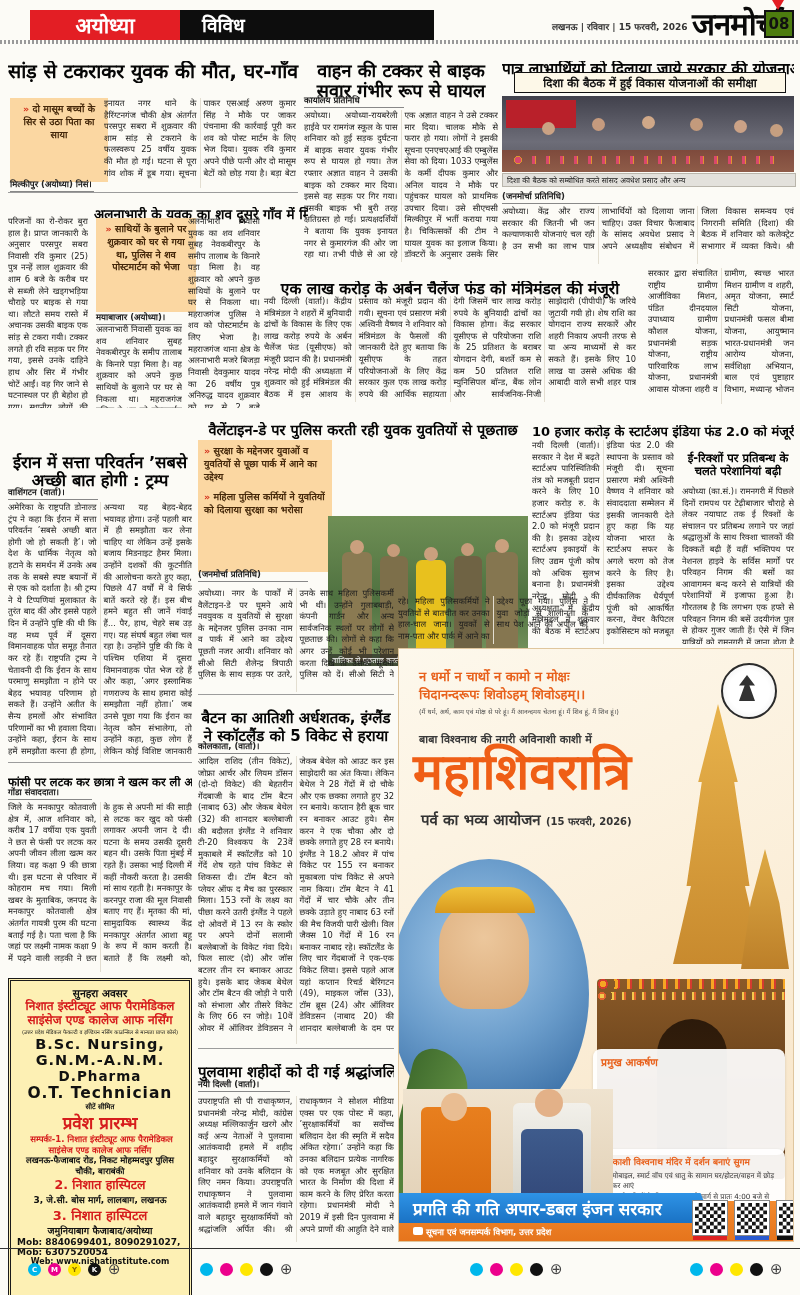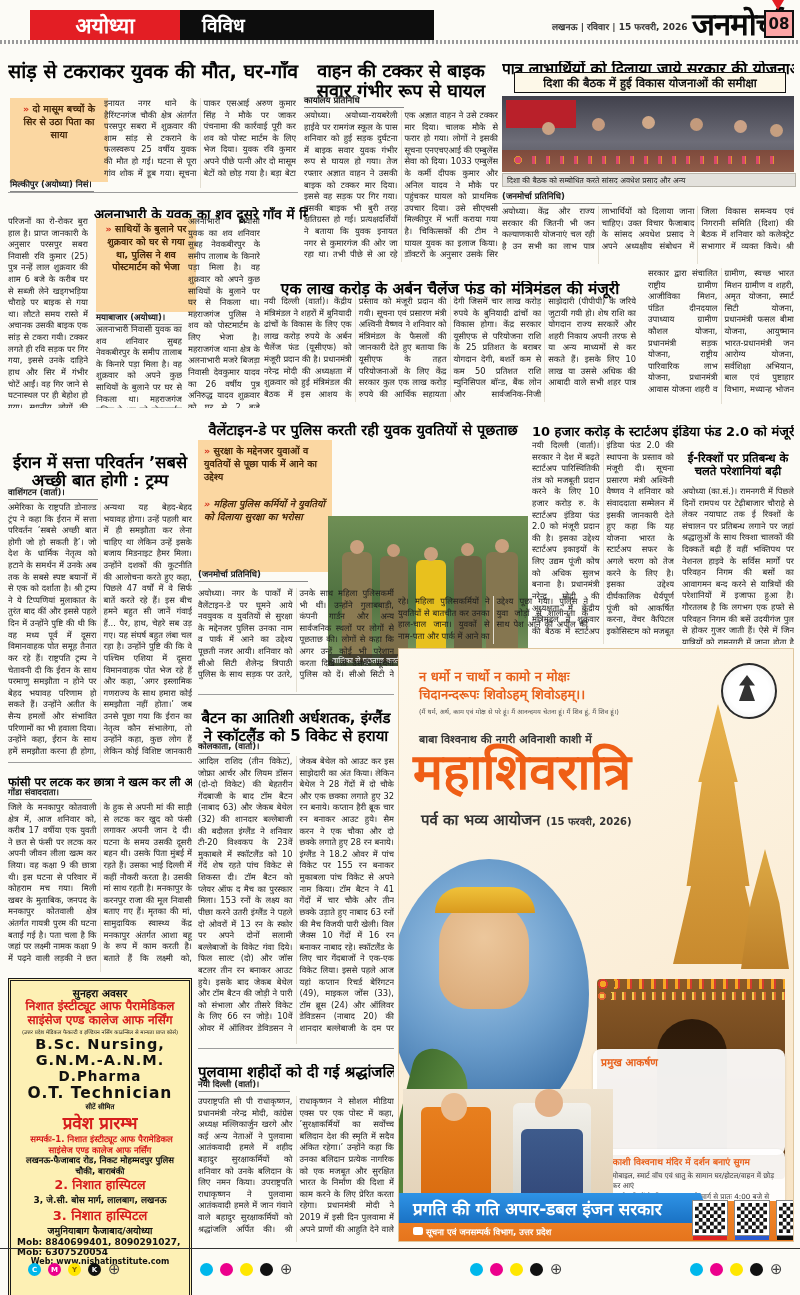--- a/index.html
+++ b/index.html
@@ -3,21 +3,21 @@
 <meta charset="utf-8">
 <style>
   html,body{margin:0;padding:0;background:#e8e6e0;}
   .page{position:relative;width:800px;height:1295px;background:#fcfbf6;font-family:"DejaVu Sans",sans-serif;overflow:hidden;margin:0 auto;color:#1b1b1b;}
   .abs{position:absolute;}
   
   .ed-box{background:#e31e24;color:#fff;font-weight:bold;font-size:21px;display:flex;align-items:center;justify-content:center;}
   .sec-box{background:#0d0d0d;color:#fff;font-weight:bold;font-size:19px;display:flex;align-items:center;padding-left:22px;}
   .dateline{font-size:9px;font-weight:bold;color:#333;}
   .masthead{font-size:31px;font-weight:bold;color:#0a0a0a;letter-spacing:-1px;}
-  .pagenum{border:2px solid #111;background:#fca5a5;color:#111;font-weight:bold;font-size:15px;width:26px;height:24px;display:flex;align-items:center;justify-content:center;}
+  .pagenum{border:2px solid #111;background:#4d7c0f;color:#111;font-weight:bold;font-size:15px;width:26px;height:24px;display:flex;align-items:center;justify-content:center;}
   .flag{width:0;height:0;border-left:6px solid transparent;border-right:6px solid transparent;border-top:10px solid #e31e24;}
   .stripe{background:repeating-linear-gradient(90deg,#9a9a9a 0 2px,transparent 2px 4px);height:4px;}
   
   .hl{font-weight:bold;color:#050505;text-align:center;line-height:1.14;}
   .nw{white-space:nowrap;overflow:hidden;}
   .byline{font-size:8.5px;font-weight:bold;color:#222;border-bottom:1px solid #888;padding-bottom:2px;}
   .bt{font-size:8.3px;line-height:1.4;text-align:justify;color:#1d1d1d;overflow:hidden;}
   .c2{column-count:2;column-gap:7px;column-rule:1px solid #e3ded1;}
   .c3{column-count:3;column-gap:7px;column-rule:1px solid #e3ded1;}
   .c4{column-count:4;column-gap:7px;column-rule:1px solid #e3ded1;}
@@ -121,21 +121,21 @@
   <section>
     <h2 class="abs hl" style="left:8px;top:440px;width:184px;font-size:16.5px;">ईरान में सत्ता परिवर्तन ’सबसे अच्छी बात होगी : ट्रम्प</h2>
     <div class="abs byline" style="left:8px;top:486px;width:90px;">वाशिंगटन (वार्ता)।</div>
     <div class="abs bt c2" style="left:8px;top:502px;width:184px;height:256px;">अमेरिका के राष्ट्रपति डोनाल्ड ट्रंप ने कहा कि ईरान में सत्ता परिवर्तन ’सबसे अच्छी बात होगी जो हो सकती है’। जो देश के धार्मिक नेतृत्व को हटाने के समर्थन में उनके अब तक के सबसे स्पष्ट बयानों में से एक को दर्शाता है। श्री ट्रम्प ने ये टिप्पणियां मुलाकात के तुरंत बाद कीं और इससे पहले दिन में उन्होंने पुष्टि की थी कि वह मध्य पूर्व में दूसरा विमानवाहक पोत समूह तैनात कर रहे हैं। राष्ट्रपति ट्रम्प ने चेतावनी दी कि ईरान के साथ परमाणु समझौता न होने पर बेहद भयावह परिणाम हो सकते हैं। उन्होंने अतीत के सैन्य हमलों और संभावित परिणामों का भी हवाला दिया। उन्होंने कहा, ईरान के साथ हमें समझौता करना ही होगा, अन्यथा यह बेहद-बेहद भयावह होगा। उन्हें पहली बार में ही समझौता कर लेना चाहिए था लेकिन उन्हें इसके बजाय मिडनाइट हैमर मिला। उन्होंने दशकों की कूटनीति की आलोचना करते हुए कहा, पिछले 47 वर्षों में वे सिर्फ बातें करते रहे हैं। इस बीच हमने बहुत सी जानें गंवाई हैं... पैर, हाथ, चेहरे सब उड़ गए। यह संघर्ष बहुत लंबा चल रहा है। उन्होंने पुष्टि की कि वे पश्चिम एशिया में दूसरा विमानवाहक पोत भेज रहे हैं और कहा, ’अगर इस्लामिक गणराज्य के साथ हमारा कोई समझौता नहीं होता।’ जब उनसे पूछा गया कि ईरान का नेतृत्व कौन संभालेगा, तो उन्होंने कहा, कुछ लोग हैं लेकिन कोई विशिष्ट जानकारी नहीं दी। ईरान के सर्वोच्च नेता अयातुल्ला अली खामेनेई ने अभी तक राष्ट्रपति ट्रम्प की टिप्पणियों पर कोई प्रतिक्रिया नहीं दी है। इजरायली प्रधानमंत्री बेंजामिन नेतन्याहू के साथ उनकी मुलाकात के बाद कोई संयुक्त प्रेस ब्रीफिंग नहीं हुई, मुलाकात का एकमात्र रिकॉर्ड ओवल ऑफिस में हाथ मिलाना था, जिसे इजरायली प्रधानमंत्री कार्यालय द्वारा वितरित किया गया। सोशल मीडिया ट्रुथ पर भी ट्रंप के बयान में निंदा वार्ता की उनकी इच्छा पर जोर दिया गया, जो प्रधानमंत्री नेतन्याहू के परमाणु समझौते के विरोध और ईरान के खिलाफ सैन्य विकल्पों पर चर्चा करने में उनकी कथित रुचि के विपरीत था।</div>
   </section>
 
   <section>
     <h2 class="abs hl nw" style="left:198px;top:410px;width:330px;font-size:14.5px;">वैलेंटाइन-डे पर पुलिस करती रही युवक युवतियों से पूछताछ</h2>
     <div class="abs kicker" style="left:198px;top:440px;width:122px;height:122px;text-align:left;">
       <div><span class="chev">»</span> <span>सुरक्षा के मद्देनजर युवाओं व युवतियों से पूछा पार्क में आने का उद्देश्य</span></div>
-      <div style="margin-top:15px;font-style:italic;"><span class="chev">»</span> <span>महिला पुलिस कर्मियों ने युवतियों को दिलाया सुरक्षा का भरोसा</span></div>
+      <div style="margin-top:8px;"><span class="chev">»</span> <span>महिला पुलिस कर्मियों ने युवतियों को दिलाया सुरक्षा का भरोसा</span></div>
     </div>
     <div class="abs byline" style="left:198px;top:568px;width:110px;">(जनमोर्चा प्रतिनिधि)</div>
     <div class="abs photo" style="left:328px;top:440px;width:200px;height:150px;background:linear-gradient(#6f8f55,#4f7140 55%,#7e9a63);">
       <div class="fig" style="left:14px;top:36px;width:30px;height:110px;background:#8a7a52;"></div>
       <div class="head" style="left:22px;top:24px;width:14px;height:14px;background:#caa07e;"></div>
       <div class="fig" style="left:52px;top:40px;width:28px;height:106px;background:#7d6f4a;"></div>
       <div class="head" style="left:59px;top:28px;width:13px;height:13px;background:#c69b7a;"></div>
       <div class="fig" style="left:88px;top:44px;width:30px;height:102px;background:#e8c11e;"></div>
       <div class="head" style="left:96px;top:31px;width:14px;height:14px;background:#caa07e;"></div>
       <div class="fig" style="left:126px;top:40px;width:28px;height:106px;background:#6f6344;"></div>

